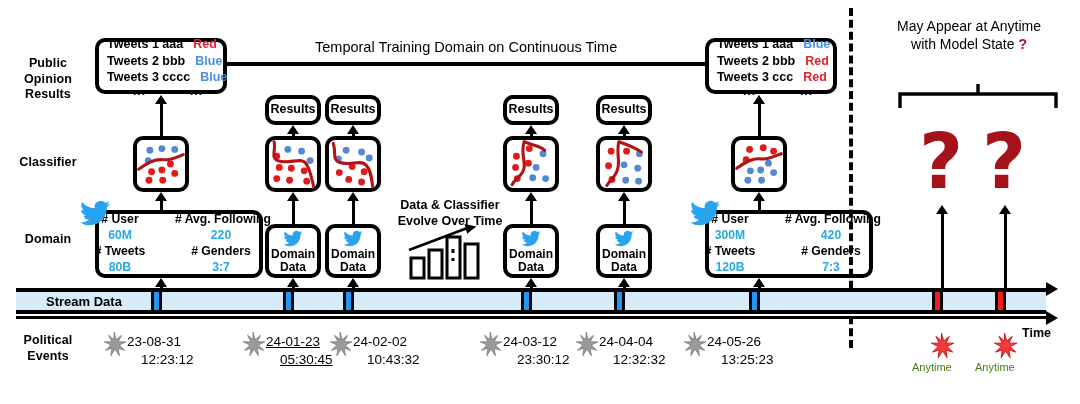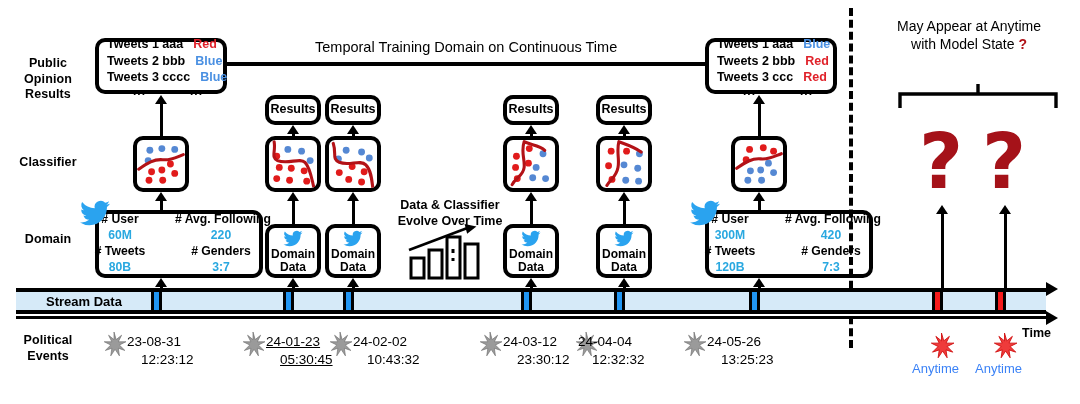--- a/index.html
+++ b/index.html
@@ -84,21 +84,21 @@
   #axis { position:absolute; height:3px; background:#000; }
   #axishead { position:absolute; width:0;height:0;
       border-top:7px solid transparent; border-bottom:7px solid transparent; border-left:12px solid #000; }
   #timetxt { position:absolute; font-weight:bold; font-size:12.5px; }
 
   
   .ev { position:absolute; font-size:13.5px; text-align:left; white-space:nowrap; line-height:1.35; }
   .ev .d1, .ev .d2 { display:block; }
   .ev .d2 { padding-left:14px; }
   .evstar { position:absolute; }
-  .anytime { position:absolute; font-size:13px; color:#3b82f6; white-space:nowrap; }
+  .anytime { position:absolute; font-size:11px; color:#4d7c0f; white-space:nowrap; }
 
   
   #trainTxt { position:absolute; font-size:14.5px; white-space:nowrap; }
 
   
   #rcap { position:absolute; font-size:14px; text-align:center; line-height:1.32; white-space:nowrap; }
   #rcap .q { color:#b01217; font-weight:bold; }
 
   .qmark { position:absolute; color:#a51219; font-weight:bold; font-size:76px;
            font-family:"DejaVu Sans", sans-serif; line-height:1; }
@@ -541,21 +541,21 @@
   <div class="ev" style="left:503px; top:333px;">
     <span class="d1">24-03-12</span>
     <span class="d2">23:30:12</span>
   </div>
 
   <div class="evstar" style="left:573px; top:332px;">
     <svg width="26" height="26" viewBox="0 0 24 24">
         <path fill="#9a9a9a" stroke="#6e6e6e" stroke-width=".6" d="M12 0l2 7 5-4-3 6 7 0-6 3 5 5-6-2 1 7-4-6-4 6 1-7-6 2 5-5-6-3 7 0-3-6 5 4z"></path>
       </svg>
   </div>
-  <div class="ev" style="left:578px; top:333px;">
+  <div class="ev" style="left:599px; top:333px;">
     <span class="d1">24-04-04</span>
     <span class="d2">12:32:32</span>
   </div>
 
   <div class="evstar" style="left:681px; top:332px;">
     <svg width="26" height="26" viewBox="0 0 24 24">
         <path fill="#9a9a9a" stroke="#6e6e6e" stroke-width=".6" d="M12 0l2 7 5-4-3 6 7 0-6 3 5 5-6-2 1 7-4-6-4 6 1-7-6 2 5-5-6-3 7 0-3-6 5 4z"></path>
       </svg>
   </div>
   <div class="ev" style="left:707px; top:333px;">

